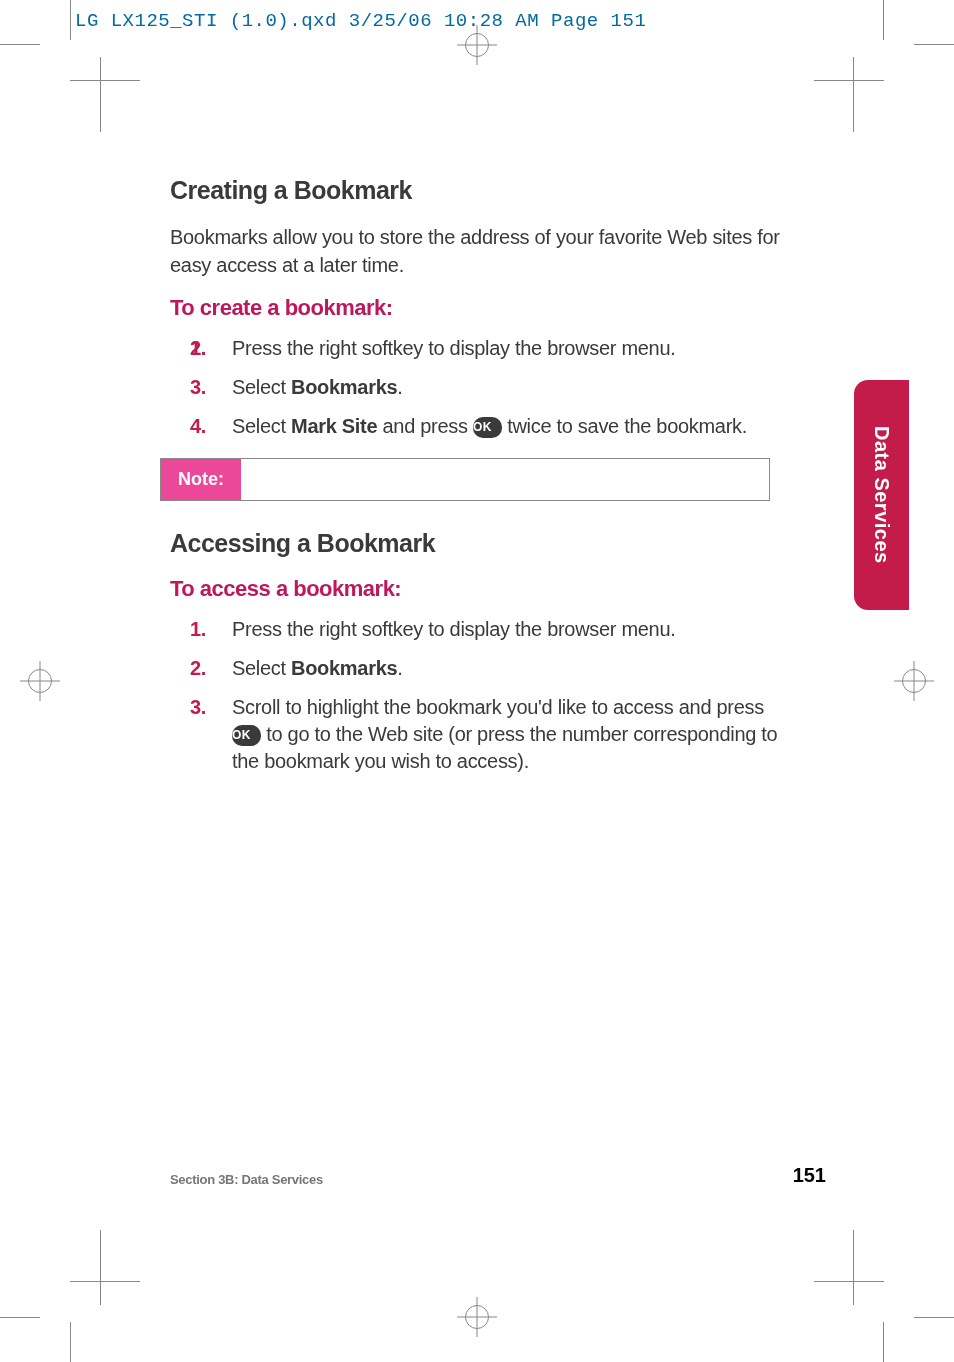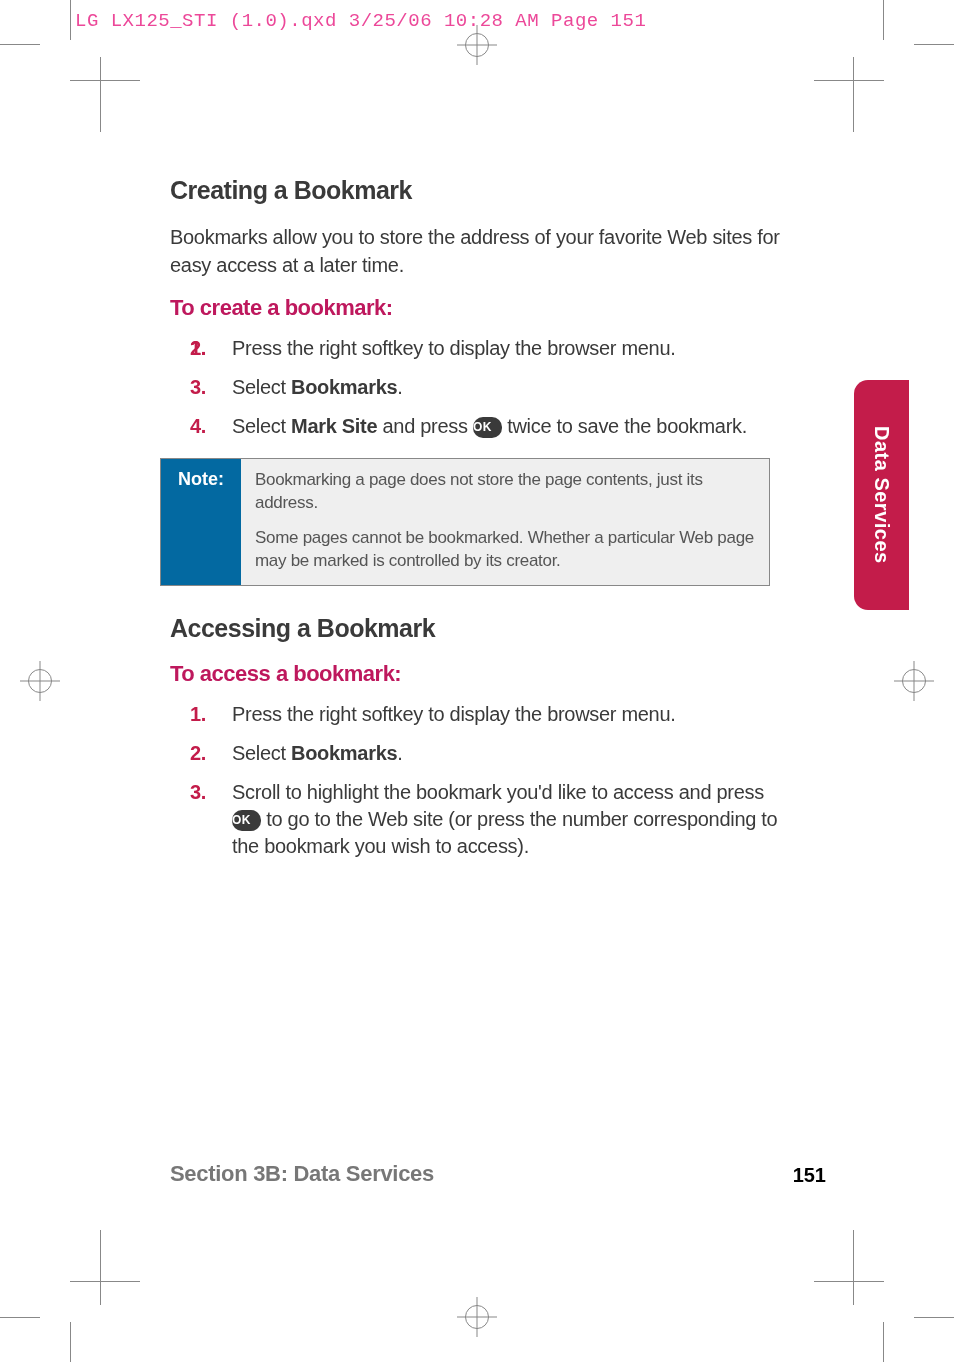--- a/index.html
+++ b/index.html
@@ -5,21 +5,21 @@
   * { box-sizing: border-box; margin: 0; padding: 0; }
   html, body { width: 954px; height: 1362px; background: #fff; font-family: Georgia, 'Times New Roman', serif; color: #333; }
   .page { position: relative; width: 954px; height: 1362px; }
   .reg-mark { position: absolute; width: 40px; height: 40px; }
   .reg-mark::before, .reg-mark::after { content: ""; position: absolute; background: #888; }
   .reg-mark::before { left: 50%; top: 0; width: 1px; height: 100%; transform: translateX(-0.5px); }
   .reg-mark::after  { top: 50%; left: 0; height: 1px; width: 100%; transform: translateY(-0.5px); }
   .reg-mark .circ { position: absolute; left: 50%; top: 50%; width: 24px; height: 24px; border: 1px solid #888; border-radius: 50%; transform: translate(-50%, -50%); }
 
   
-  .slug { position: absolute; top: 10px; left: 75px; font-family: "Courier New", monospace; font-size: 19px; color: #ec4899; letter-spacing: 0.5px; }
+  .slug { position: absolute; top: 10px; left: 75px; font-family: "Courier New", monospace; font-size: 19px; color: #0369a1; letter-spacing: 0.5px; }
 
   
   .side-tab {
     position: absolute;
     right: 45px;
     top: 380px;
     width: 55px;
     height: 230px;
     background: #c31c4a;
     border-radius: 14px 0 0 14px;
@@ -108,21 +108,21 @@
   .note-box {
     border: 1px solid #888;
     display: flex;
     margin: 10px 0 24px 0;
     width: 610px;
     position: relative;
     left: -10px;
   }
   .note-label {
     width: 80px;
-    background: #0369a1;
+    background: #ec4899;
     color: #fff;
     font-family: 'Segoe UI', Tahoma, sans-serif;
     font-weight: 700;
     font-size: 18px;
     padding: 10px 8px;
     text-align: center;
   }
   .note-body {
     flex: 1;
     background: #efefef;
@@ -137,21 +137,21 @@
   }
   .note-body p + p { margin-top: 12px; }
 
   
   .footer-left {
     position: absolute;
     left: 170px;
     bottom: 175px;
     font-family: 'Segoe UI', Tahoma, sans-serif;
     font-weight: 800;
-    font-size: 22px;
+    font-size: 13px;
     color: #777;
     letter-spacing: -0.3px;
   }
   .footer-right {
     position: absolute;
     right: 128px;
     bottom: 175px;
     font-family: 'Segoe UI', Tahoma, sans-serif;
     font-weight: 800;
     font-size: 20px;
@@ -225,24 +225,20 @@
       <li>
         <span class="num">4.</span>
         <span>Select </span><span class="b">Mark Site</span><span> and press </span>
         <span class="ok-pill">OK</span>
         <span> twice to save the bookmark.</span>
       </li>
     </ol>
 
     <div class="note-box">
       <div class="note-label">Note:</div>
-      <div class="note-body">
-        <p>Bookmarking a page does not store the page contents, just its address.</p>
-        <p>Some pages cannot be bookmarked. Whether a particular Web page may be marked is controlled by its creator.</p>
-      </div>
     </div>
 
     <h2>Accessing a Bookmark</h2>
     <p class="subhead">To access a bookmark:</p>
 
     <ol class="steps">
       <li>
         <span class="num">1.</span>
         <span>Press the right softkey to display the browser menu.</span>
       </li>

